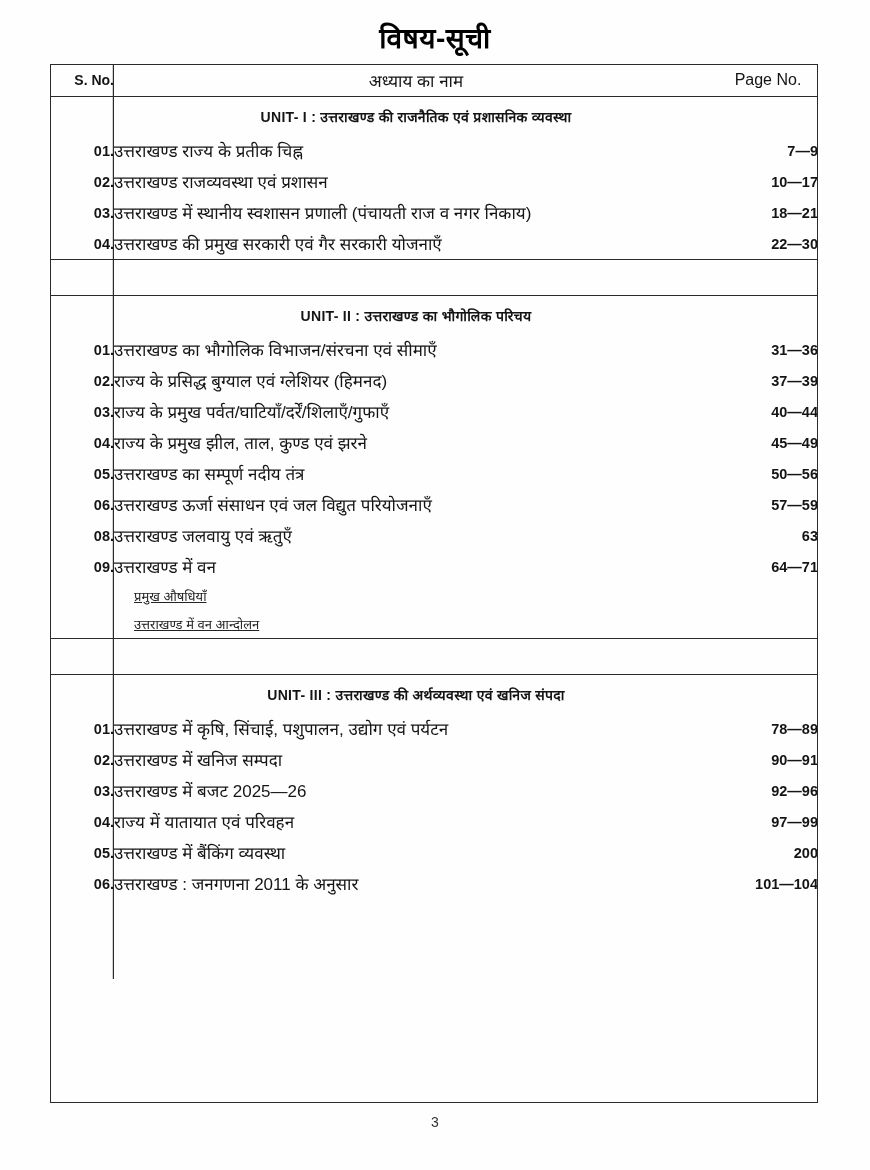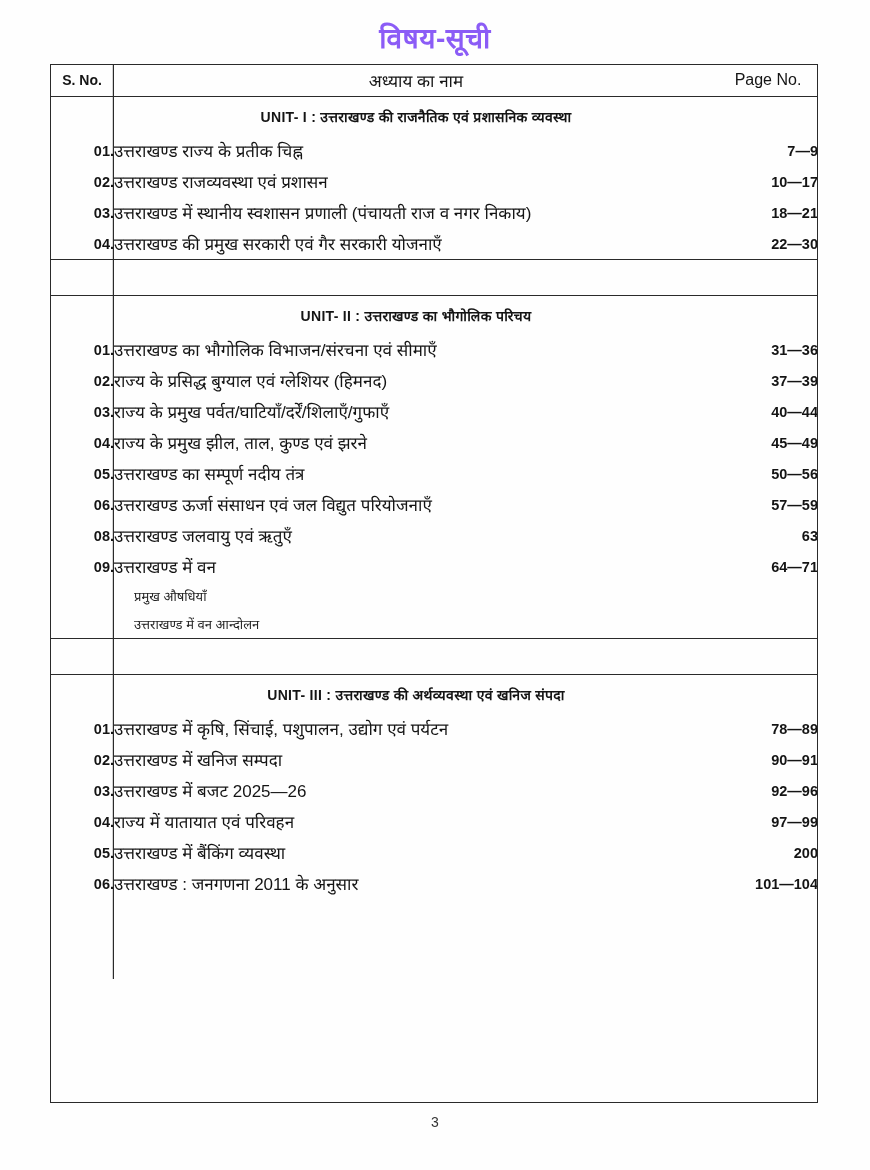--- a/index.html
+++ b/index.html
@@ -26,21 +26,21 @@
   .doc-title {
     position: absolute;
     top: 18px;
     left: 0;
     width: 870px;
     text-align: center;
     font-family: "Liberation Sans", "DejaVu Sans", sans-serif;
     font-weight: 700;
     font-size: 28px;
     letter-spacing: 0.5px;
-    color: #8b5cf6;
+    color: #000000;
   }
 
   
   .toc-table {
     position: absolute;
     left: 50px;
     top: 64px;
     width: 768px;
     border-collapse: collapse;
     table-layout: fixed;
@@ -94,21 +94,20 @@
     font-size: 14.5px;
     color: #141414;
   }
 
   
   tr.row-header td {
     height: 32px;
     border-bottom: 1.6px solid #2a2a2a;
   }
   tr.row-header .cell-sno {
-    text-align: center;
     padding-right: 0;
     font-size: 14px;
   }
   tr.row-header .cell-name {
     text-align: center;
     padding-left: 0;
     font-size: 17px;
     font-weight: 400;
   }
   tr.row-header .cell-page {
@@ -125,21 +124,21 @@
     padding-left: 0;
     font-weight: 700;
     font-size: 14px;
     letter-spacing: 0.3px;
   }
 
   
   tr.row-entry td { height: 31px; }
 
   
-  tr.row-sub td { height: 28px; }
+  tr.row-sub td { height: 28px; text-decoration: underline; }
   tr.row-sub .cell-name {
     font-size: 13px;
     padding-left: 20px;
     color: #232323;
   }
 
   
   tr.row-gap td {
     height: 35px;
     border-top: 1.6px solid #2a2a2a;

